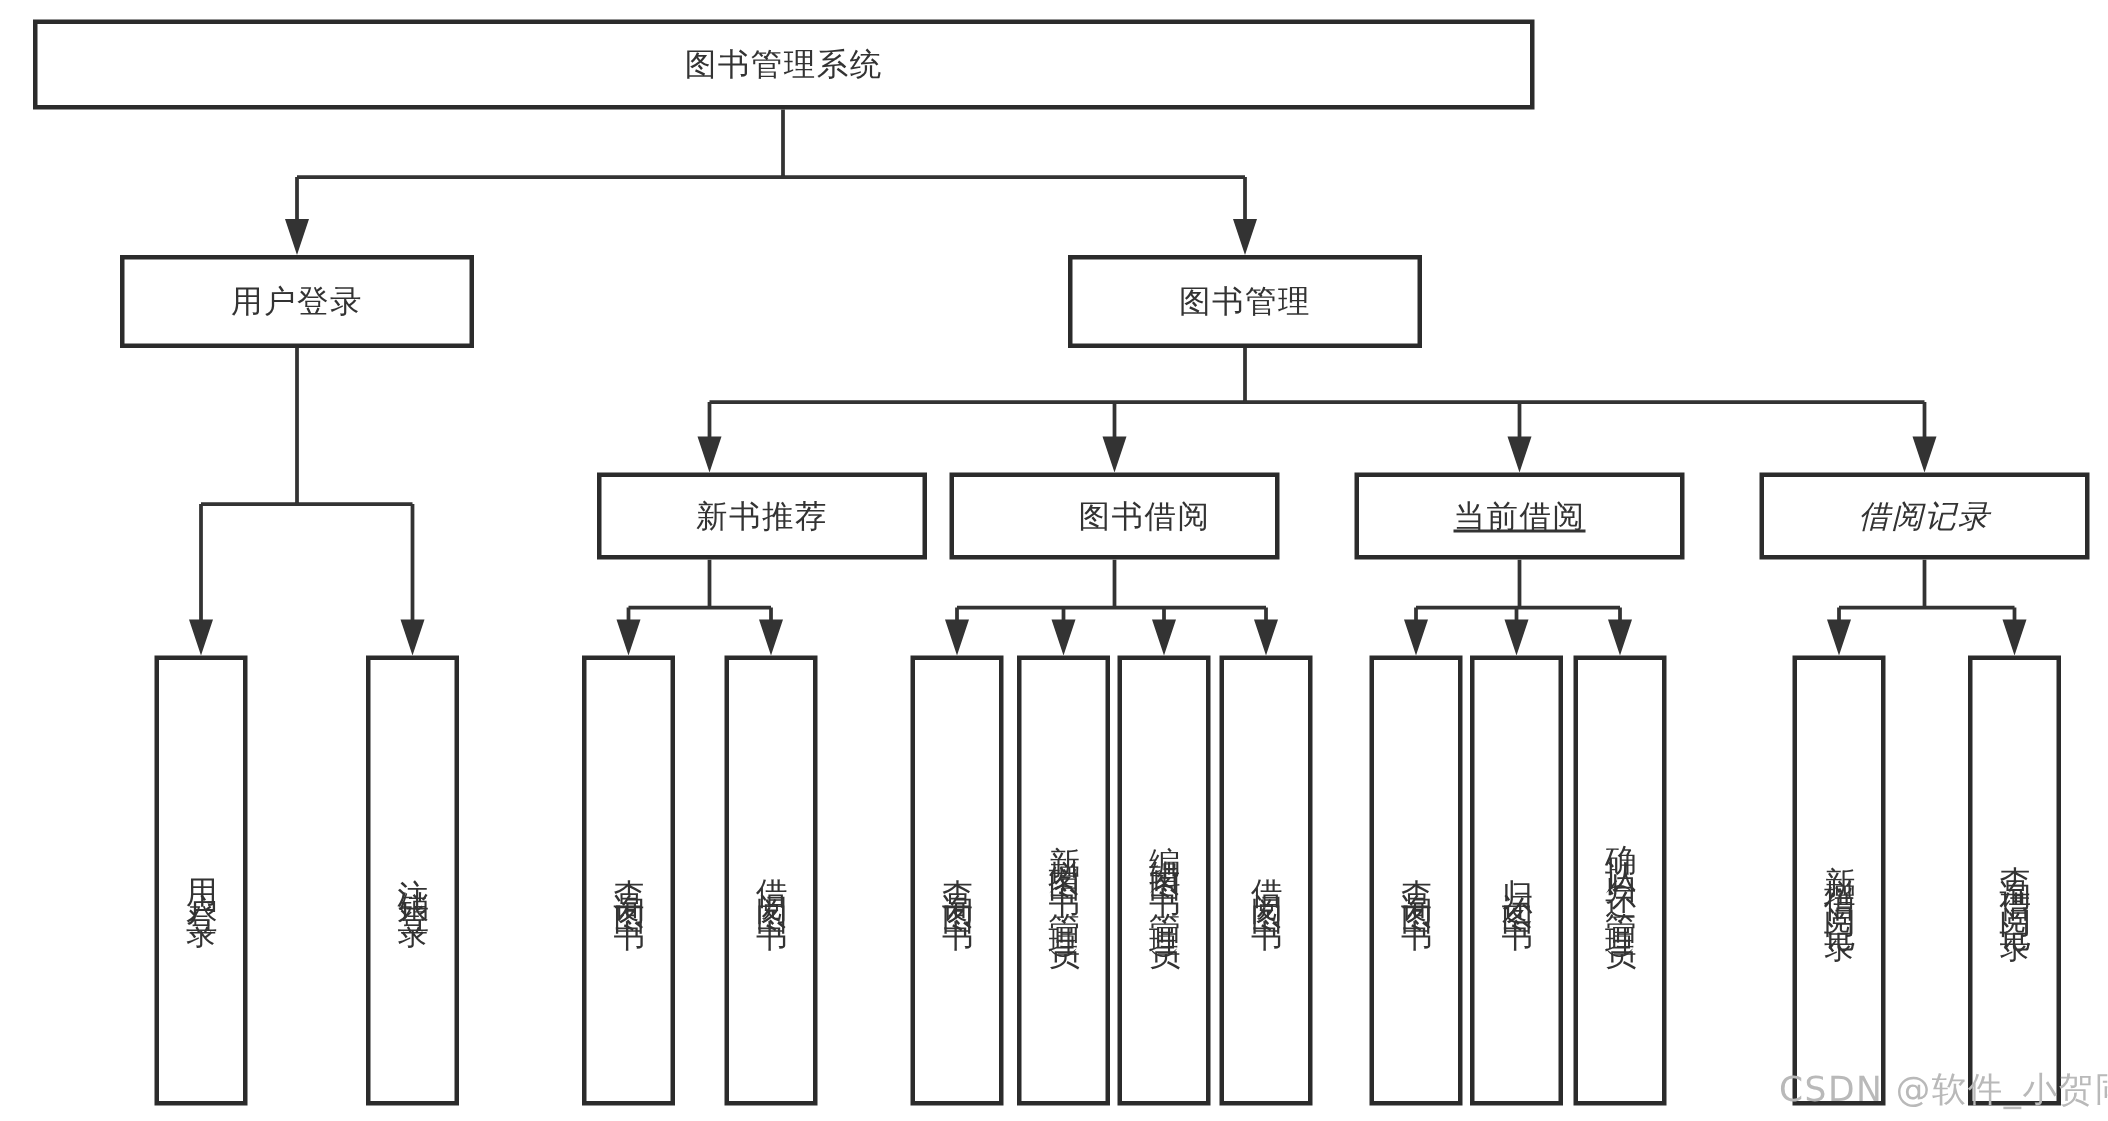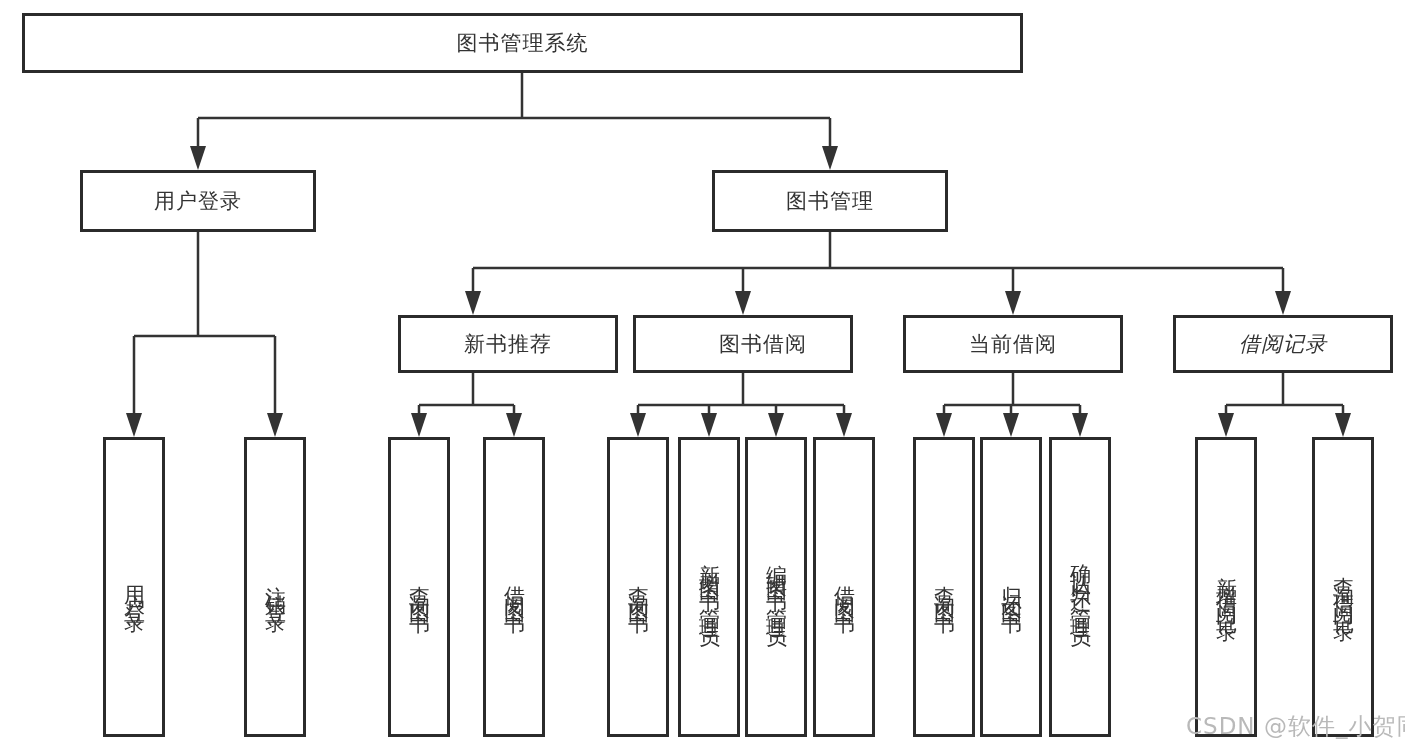--- a/index.html
+++ b/index.html
@@ -88,21 +88,21 @@
       M1335 413 L1351 413 L1343 437 Z"></path>
   </svg>
 
   <div class="box" style="left:22px; top:13px; width:1001px; height:60px;">图书管理系统</div>
 
   <div class="box" style="left:80px; top:170px; width:236px; height:62px;">用户登录</div>
   <div class="box" style="left:712px; top:170px; width:236px; height:62px;">图书管理</div>
 
   <div class="box" style="left:363px; top:315px; width:220px; height:58px;margin-left:35px;">新书推荐</div>
   <div class="box" style="left:633px; top:315px; width:220px; height:58px;padding-left:40px;">图书借阅</div>
-  <div class="box" style="left:903px; top:315px; width:220px; height:58px;">当前借阅</div>
+  <div class="box" style="left:903px; top:315px; width:220px; height:58px;text-decoration:underline;">当前借阅</div>
   <div class="box" style="left:1173px; top:315px; width:220px; height:58px;font-style:italic;">借阅记录</div>
 
   <div class="box leaf" style="left:103px; top:437px; width:62px; height:300px;">
     <span>用户登录</span>
   </div>
   <div class="box leaf" style="left:244px; top:437px; width:62px; height:300px;">
     <span>注销登录</span>
   </div>
 
   <div class="box leaf" style="left:388px; top:437px; width:62px; height:300px;">

